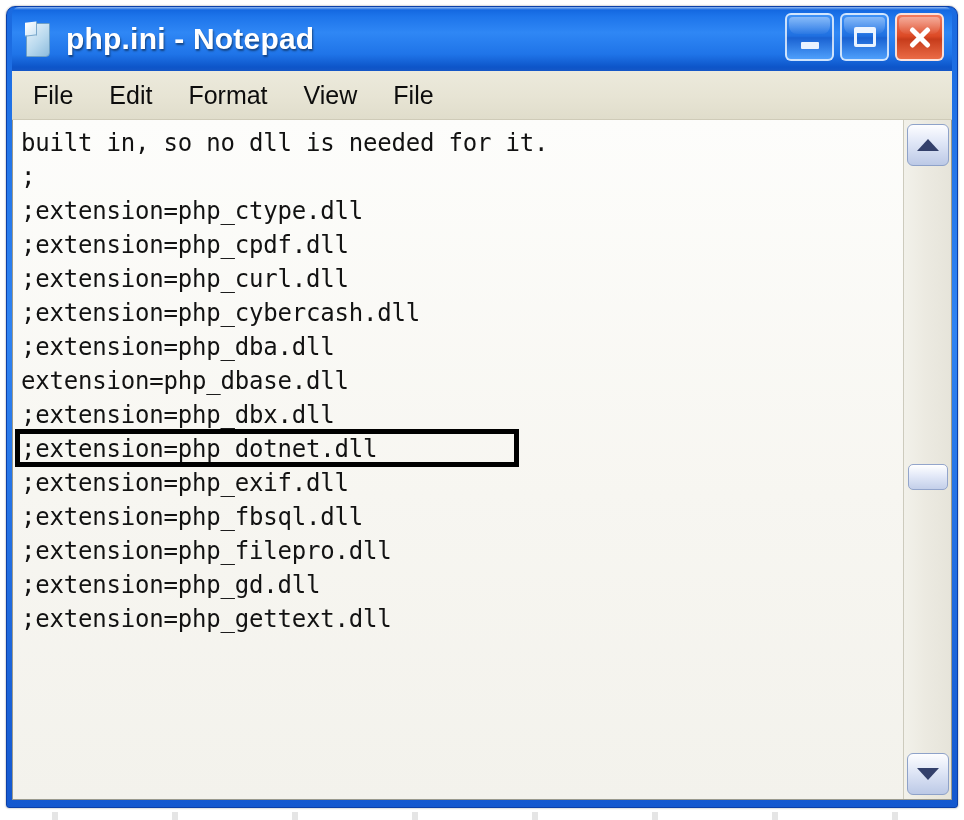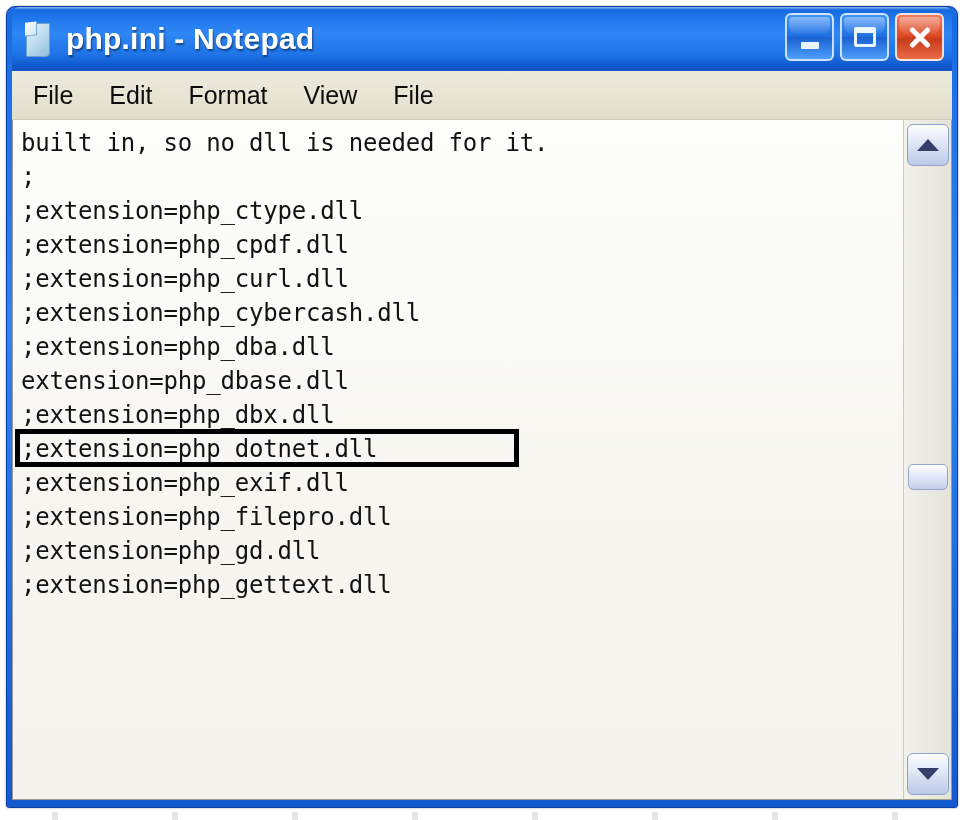--- a/index.html
+++ b/index.html
@@ -349,20 +349,21 @@
             <div class="text-line">;</div>
             <div class="text-line">;extension=php_ctype.dll</div>
             <div class="text-line">;extension=php_cpdf.dll</div>
             <div class="text-line">;extension=php_curl.dll</div>
             <div class="text-line">;extension=php_cybercash.dll</div>
             <div class="text-line">;extension=php_dba.dll</div>
             <div class="text-line">extension=php_dbase.dll</div>
             <div class="text-line">;extension=php_dbx.dll</div>
             <div class="text-line">;extension=php_dotnet.dll</div>
             <div class="text-line">;extension=php_exif.dll</div>
+            <div class="text-line">;extension=php_fbsql.dll</div>
             <div class="text-line">;extension=php_filepro.dll</div>
             <div class="text-line">;extension=php_gd.dll</div>
             <div class="text-line">;extension=php_gettext.dll</div>
           </div>
         <div id="highlight-box" style="top: 309px; border-color: rgb(0, 0, 0);"></div>
       </div>
 
       <div id="scrollbar">
         <div class="sb-btn up">
           <div class="arrow up"></div>

